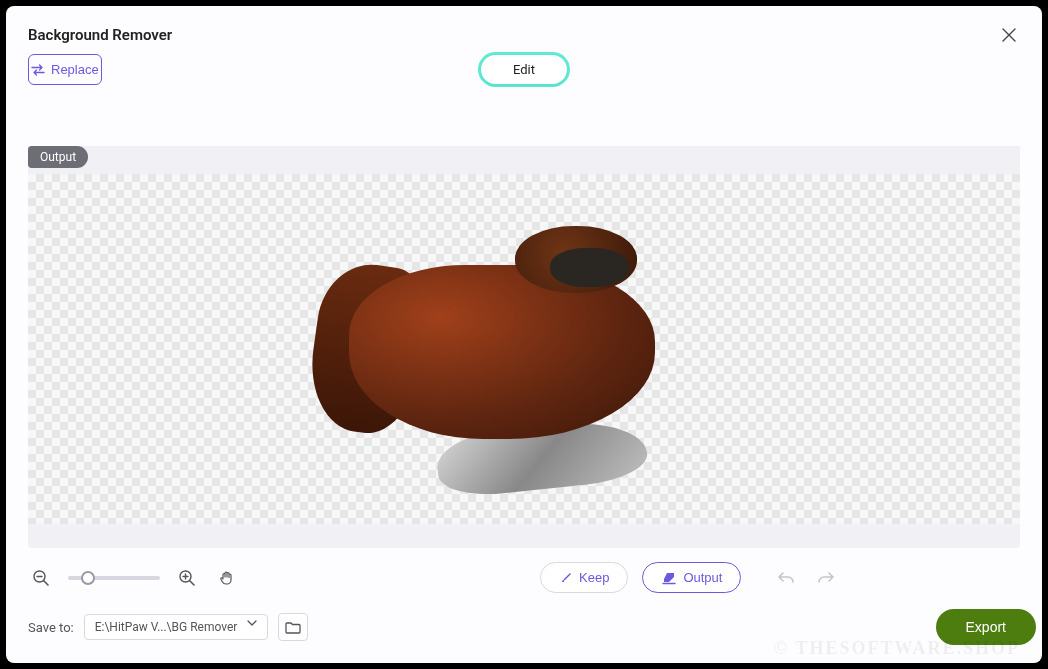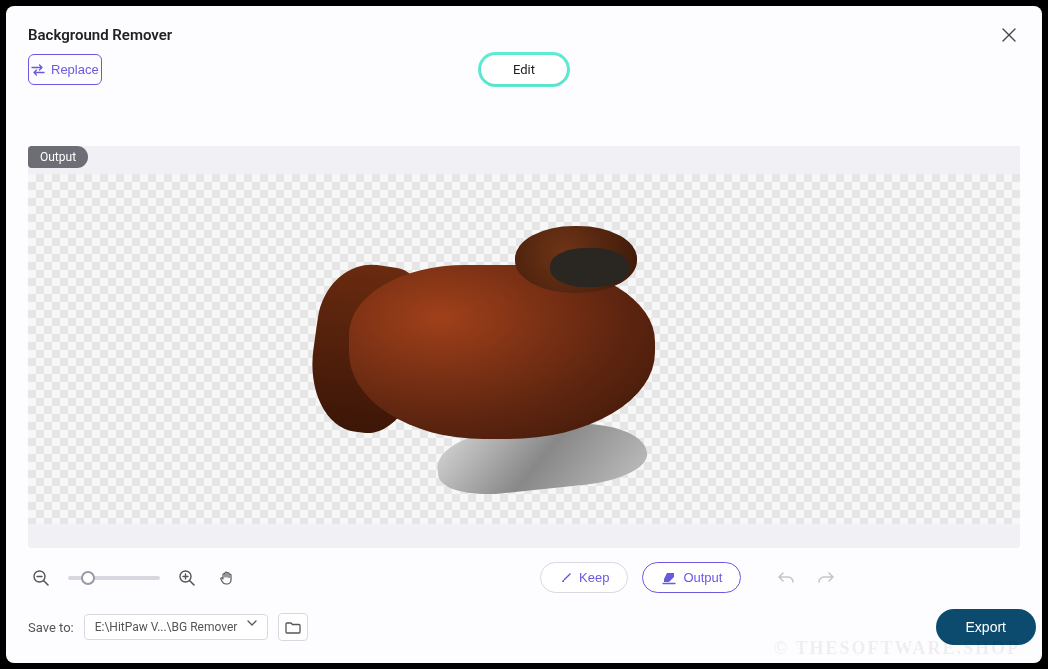--- a/index.html
+++ b/index.html
@@ -249,21 +249,21 @@
 }
 .folder-btn {
   width: 30px; height: 28px;
   border: 1px solid #d8d8e2;
   border-radius: 4px;
   display: flex; align-items: center; justify-content: center;
   cursor: pointer; color: #555; background: #fff;
 }
 .spacer { flex: 1; }
 .export-btn {
-  background: #0c4a6e;
+  background: #4d7c0f;
   color: #fff;
   border: none;
   border-radius: 22px;
   padding: 10px 30px;
   font-size: 14px;
   font-weight: 500;
   cursor: pointer;
 }
 .watermark {
   position: absolute;

